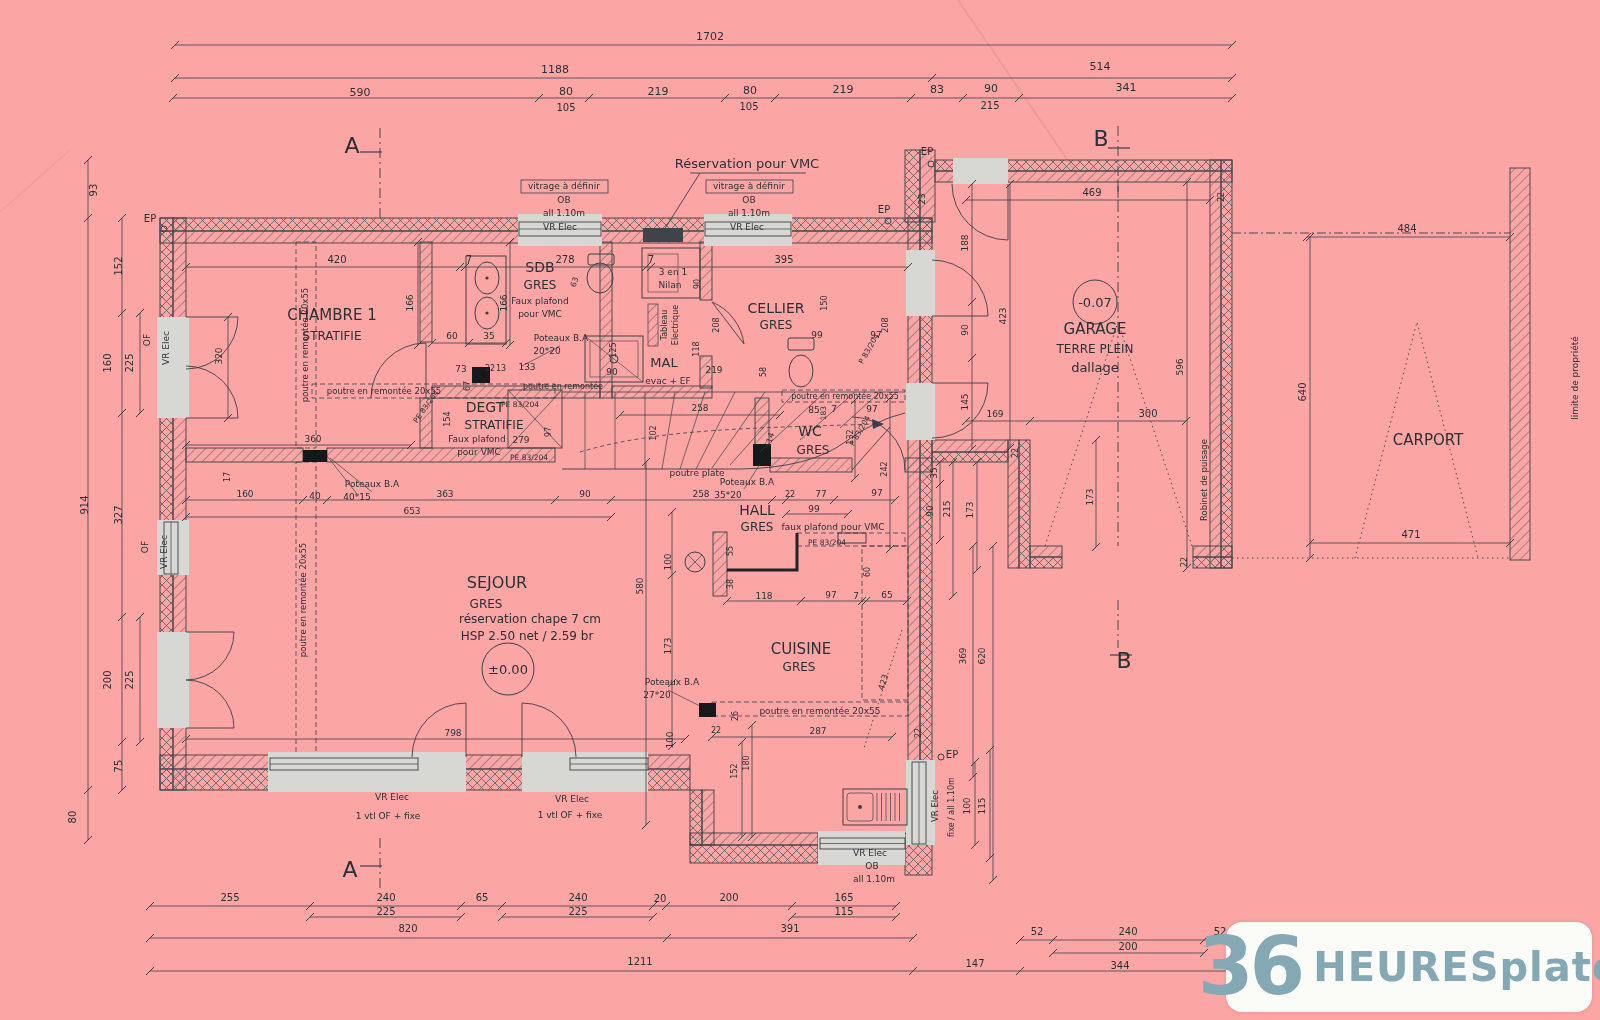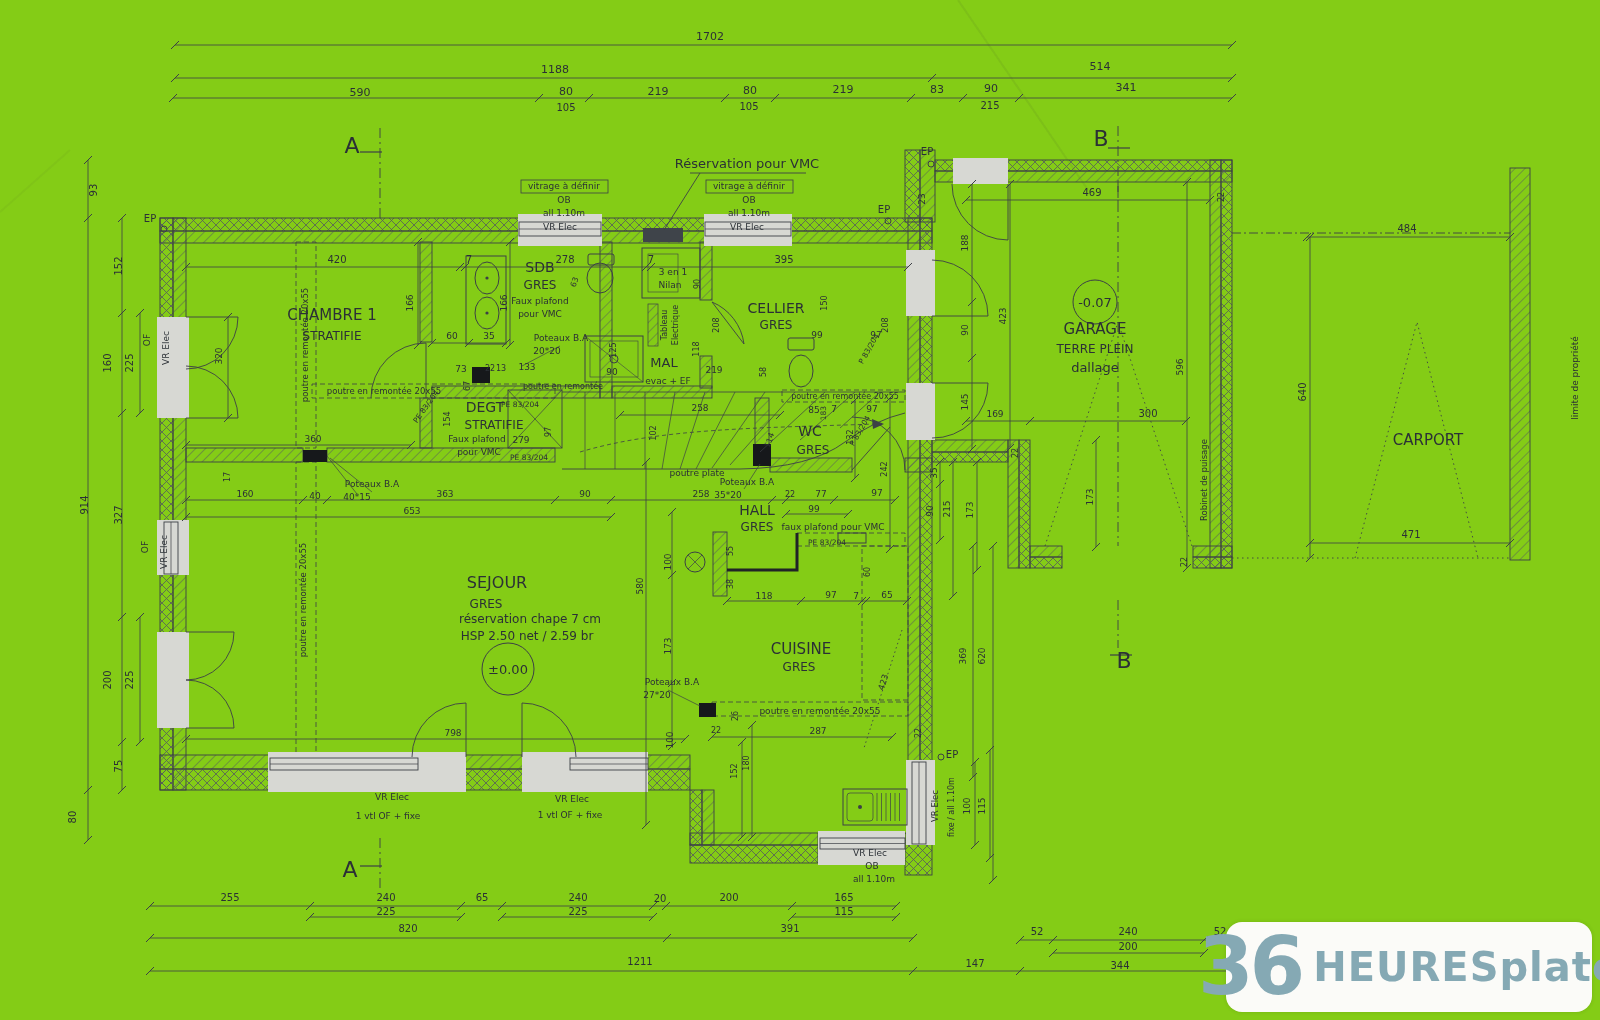--- a/index.html
+++ b/index.html
@@ -1,16 +1,16 @@
 <!DOCTYPE html>
 <html><head>
 <meta charset="utf-8">
 <style>
   html,body{margin:0;padding:0;background:#c9cac5;}
-  #stage{position:relative;width:1600px;height:1020px;background:#84cc16;overflow:hidden;
+  #stage{position:relative;width:1600px;height:1020px;background:#fca5a5;overflow:hidden;
          font-family:"DejaVu Sans","Liberation Sans",sans-serif;}
   svg text{fill:#2b3036;font-family:"DejaVu Sans","Liberation Sans",sans-serif;}
   #logo{position:absolute;left:1226px;top:922px;width:366px;height:90px;background:#fbfbf8;
         border-radius:16px;display:flex;align-items:center;justify-content:center;gap:12px;
         box-shadow:0 0 4px rgba(0,0,0,0.12);}
   #logo .num{font-size:80px;font-weight:bold;letter-spacing:-4px;line-height:1;}
   #logo .words{display:flex;flex-direction:row;line-height:0.92;font-weight:bold;letter-spacing:1px;}
   #logo .w1{font-size:40px;}
   #logo .w2{font-size:40px;}
 </style>

